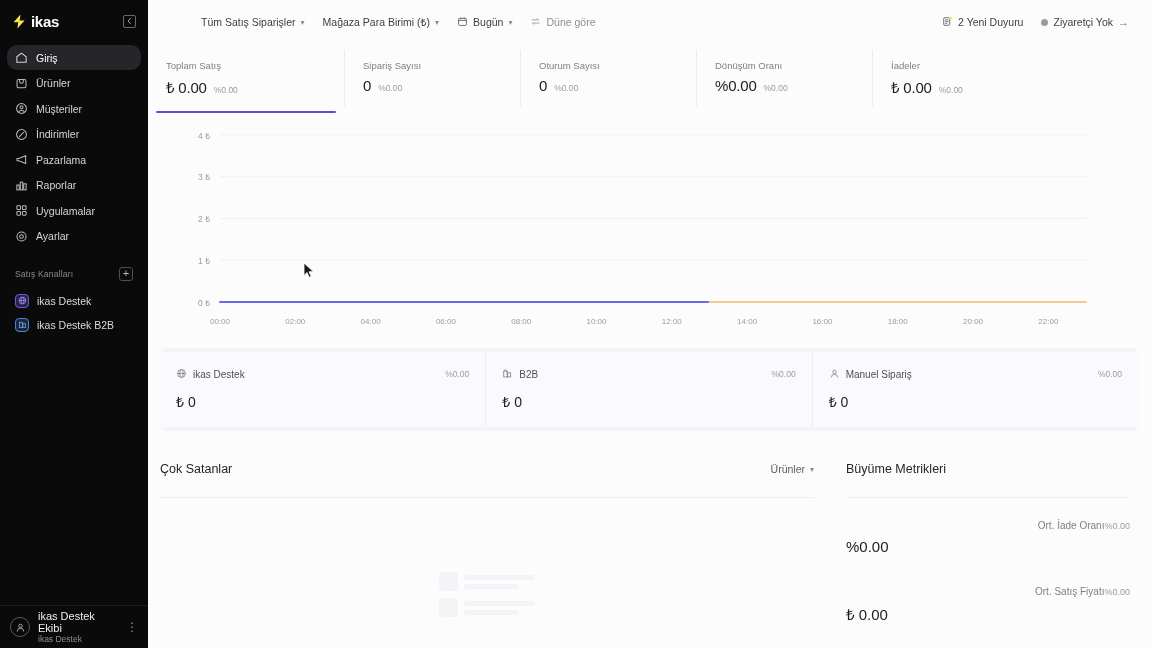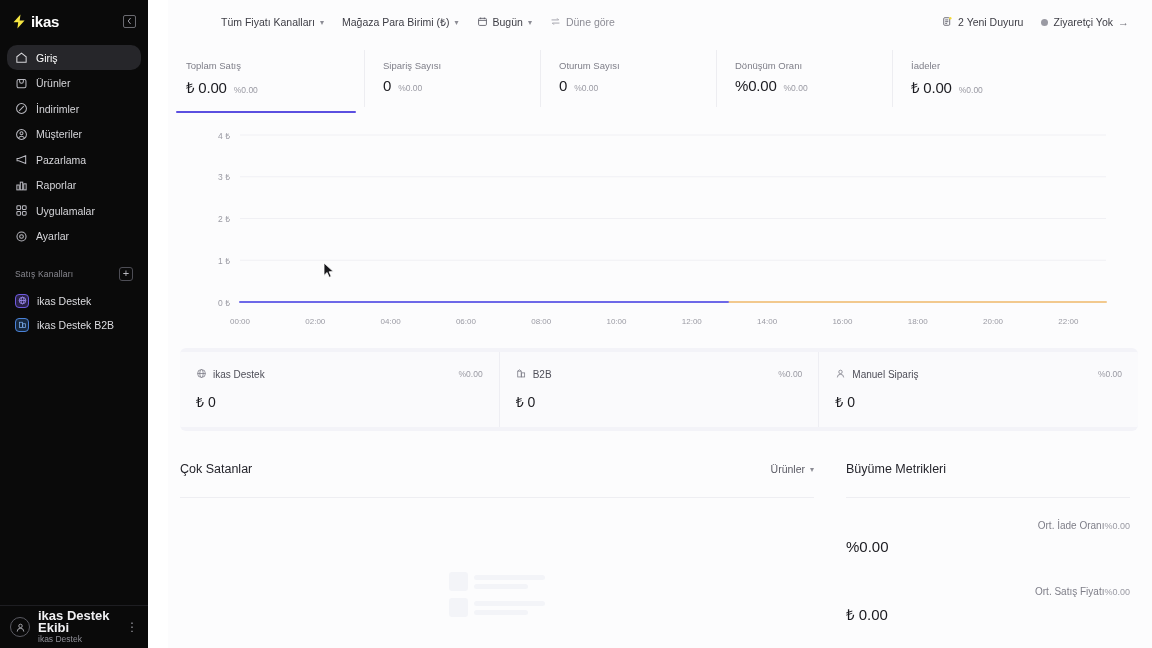--- a/index.html
+++ b/index.html
@@ -2,21 +2,21 @@
 <html><head>
 <meta charset="utf-8">
 <style>
   * { box-sizing: border-box; margin: 0; padding: 0; }
   html, body {
     width: 1152px; height: 648px;
     font-family: "Liberation Sans", sans-serif;
     background: #ffffff;
     overflow: hidden;
   }
-  .app { display: flex; width: 1152px; height: 648px; gap: 20px; }
+  .app { display: flex; width: 1152px; height: 648px; }
 
   
   .sidebar {
     width: 148px; height: 648px;
     background: #0a0a0a;
     color: #e8e8ea;
     display: flex; flex-direction: column;
     position: relative;
     flex: 0 0 148px;
   }
@@ -75,21 +75,21 @@
     border-top: 1px solid #1e1e22;
     height: 43px; display: flex; align-items: center; gap: 8px;
     padding: 0 10px;
   }
   .avatar {
     width: 20px; height: 20px; border-radius: 50%;
     border: 1px solid #5a5a62; flex: 0 0 20px;
     display: flex; align-items: center; justify-content: center;
   }
   .foot-texts { flex: 1; min-width: 0; }
-  .foot-name { font-size: 13px; color: #f0f0f2; line-height: 12px; font-weight: bold; }
+  .foot-name { font-size: 11px; color: #f0f0f2; line-height: 12px; }
   .foot-sub  { font-size: 8.5px; color: #8f8f97; line-height: 11px; }
   .kebab { color: #9a9aa2; font-size: 12px; letter-spacing: 0; line-height: 10px;}
 
   
   .main {
     flex: 1; height: 648px; background: #fcfcfd;
     position: relative; overflow: hidden;
   }
   .topbar {
     height: 44px; display: flex; align-items: center;
@@ -214,34 +214,34 @@
             <rect x="2.2" y="2.6" width="9.6" height="9" rx="1.6"></rect>
               <path d="M5 2.6 v2.2 a2 2 0 0 0 4 0 V2.6"></path>
           </svg>
         </span>
         <span>Ürünler</span>
       </div>
       <div class="nav-item">
         <span class="nav-ico">
           <svg width="13" height="13" viewBox="0 0 14 14" fill="none" stroke="#b9b9c0" stroke-width="1.1">
             <circle cx="7" cy="7" r="5.3"></circle>
-              <path d="M4.5 9.5 L9.5 4.5"></path>
-          </svg>
-        </span>
-        <span>İndirimler</span>
-      </div>
-      <div class="nav-item">
-        <span class="nav-ico">
-          <svg width="13" height="13" viewBox="0 0 14 14" fill="none" stroke="#b9b9c0" stroke-width="1.1">
-            <circle cx="7" cy="7" r="5.3"></circle>
               <circle cx="7" cy="5.6" r="1.6"></circle>
               <path d="M3.6 11.4 a3.6 3.6 0 0 1 6.8 0"></path>
           </svg>
         </span>
         <span>Müşteriler</span>
+      </div>
+      <div class="nav-item">
+        <span class="nav-ico">
+          <svg width="13" height="13" viewBox="0 0 14 14" fill="none" stroke="#b9b9c0" stroke-width="1.1">
+            <circle cx="7" cy="7" r="5.3"></circle>
+              <path d="M4.5 9.5 L9.5 4.5"></path>
+          </svg>
+        </span>
+        <span>İndirimler</span>
       </div>
       <div class="nav-item">
         <span class="nav-ico">
           <svg width="13" height="13" viewBox="0 0 14 14" fill="none" stroke="#b9b9c0" stroke-width="1.1">
             <path d="M11.5 3 L4 6 H2.2 v2.4 H4 l7.5 2.8 Z"></path>
           </svg>
         </span>
         <span>Pazarlama</span>
       </div>
       <div class="nav-item">
@@ -315,21 +315,21 @@
         <span class="foot-sub" style="display:block">ikas Destek</span>
       </span>
       <span class="kebab">⋮</span>
     </div>
   </aside>
 
   <main class="main">
 
     <div class="topbar">
       <div class="tb-ctrl">
-        <span>Tüm Fiyatı Kanalları</span>
+        <span>Tüm Satış Siparişler</span>
         <span class="caret">▾</span>
       </div>
       <div class="tb-ctrl">
         <span>Mağaza Para Birimi (₺)</span>
         <span class="caret">▾</span>
       </div>
       <div class="tb-ctrl">
         <span>
           <svg width="11" height="11" viewBox="0 0 14 14" fill="none" stroke="#5c5c66" stroke-width="1.1">
             <rect x="2" y="3" width="10" height="9" rx="1.4"></rect>

